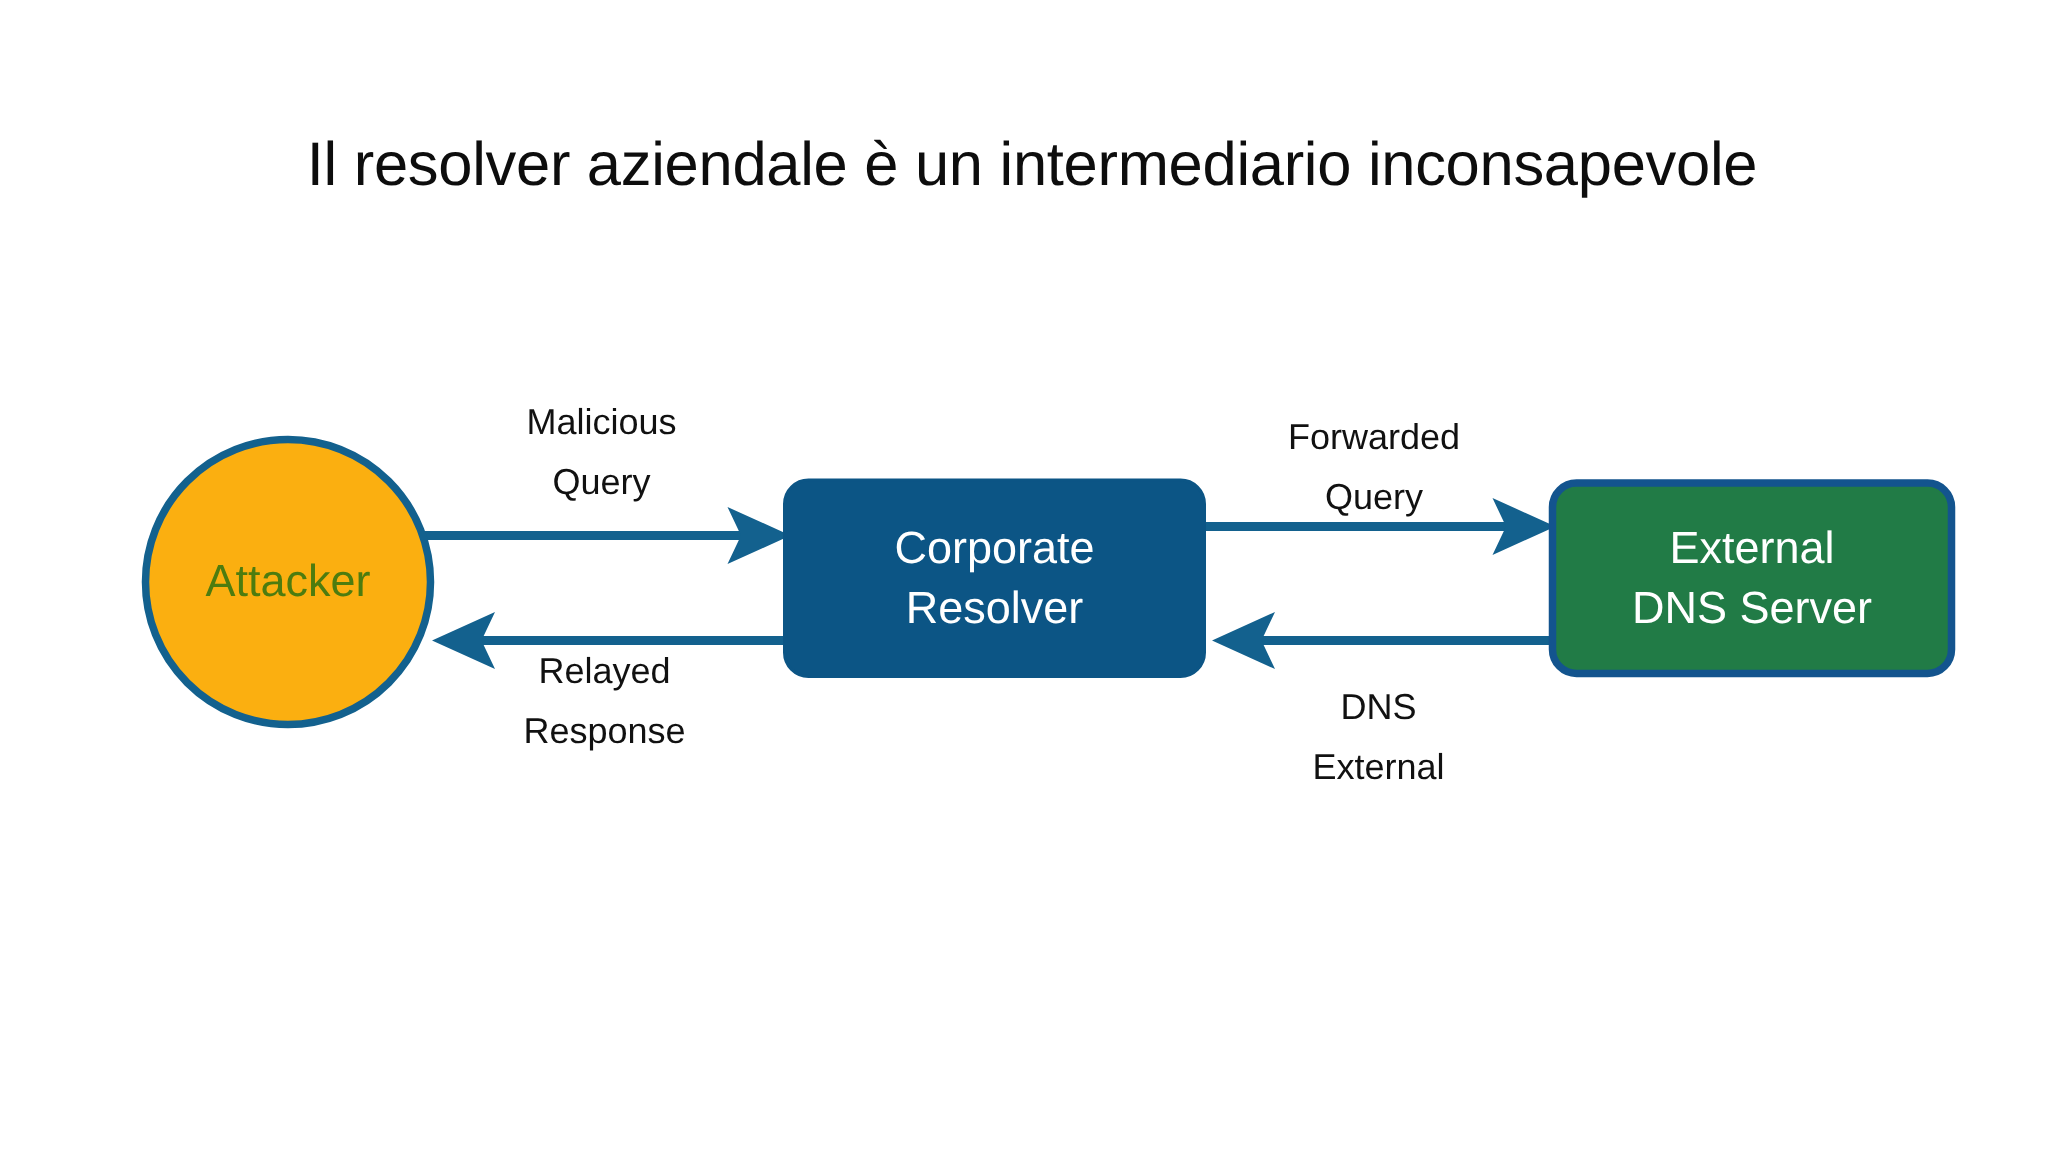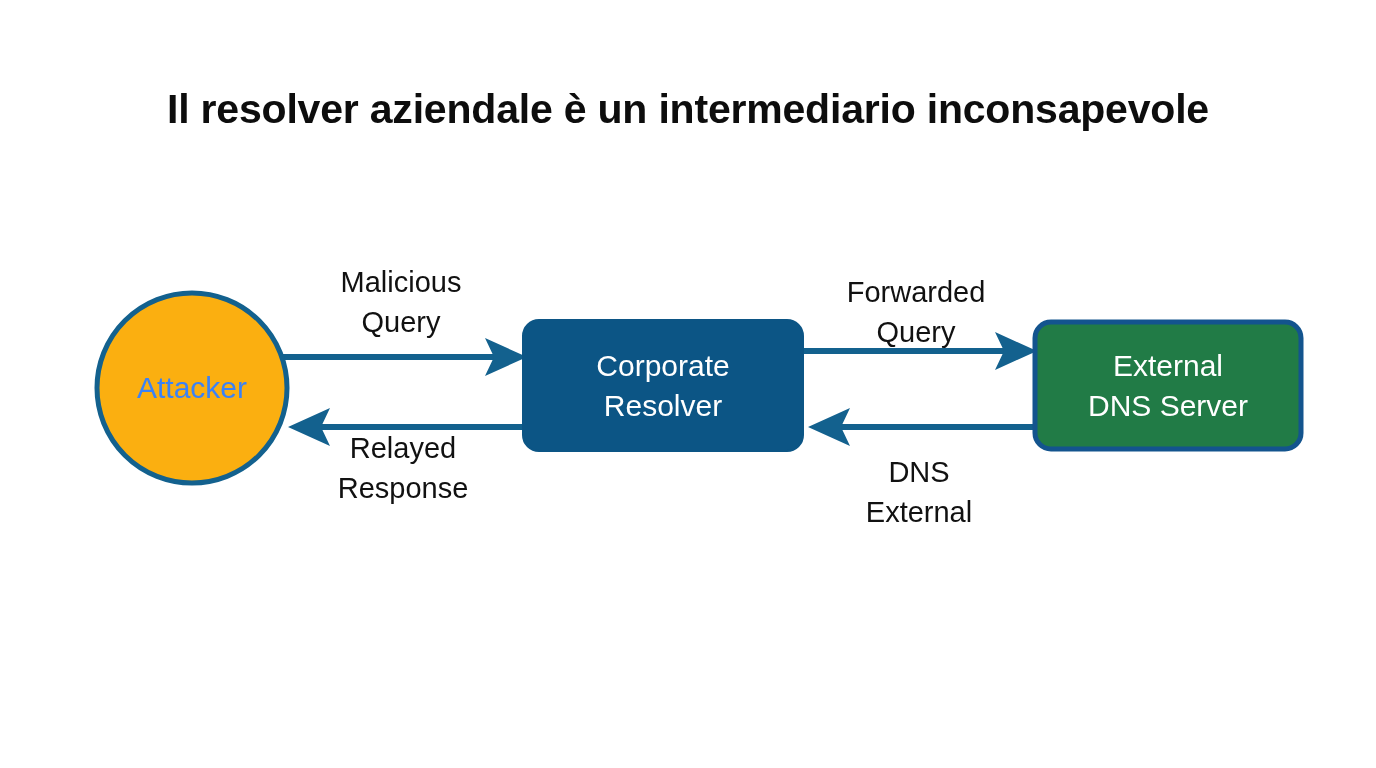--- a/index.html
+++ b/index.html
@@ -20,21 +20,21 @@
   }
 
   
   #title {
     position: absolute;
     left: 0;
     top: 84px;
     width: 1376px;
     text-align: center;
     font-family: "Liberation Sans", sans-serif;
-    font-weight: bold;
+    font-weight: normal;
     font-size: 41px;
     line-height: 50px;
     letter-spacing: -0.2px;
     color: #0d0d0d;
     white-space: nowrap;
   }
 
   
   #diagram-svg {
     position: absolute;
@@ -50,39 +50,39 @@
     display: flex;
     flex-direction: column;
     align-items: center;
     justify-content: center;
     text-align: center;
     font-family: "Liberation Sans", sans-serif;
     font-size: 30px;
     line-height: 40px;
     pointer-events: none;
   }
-  .node-label.dark  { color: #3b82f6; }
+  .node-label.dark  { color: #4d7c0f; }
   .node-label.light { color: #ffffff; }
 
   #attacker-label {
     left: 95px;  top: 291px;  width: 194px; height: 194px;
   }
   #resolver-label {
     left: 523px; top: 320px;  width: 280px; height: 131px;
   }
   #external-label {
     left: 1033px; top: 320px; width: 270px; height: 131px;
   }
 
   
   .edge-label {
     position: absolute;
     text-align: center;
     font-family: "Liberation Sans", sans-serif;
-    font-size: 29px;
+    font-size: 24px;
     line-height: 40px;
     color: #111111;
     white-space: pre-line;
   }
   #label-malicious-query { left: 290px;  top: 262px; width: 222px; }
   #label-relayed-response{ left: 292px;  top: 428px; width: 222px; }
   #label-forwarded-query { left: 805px;  top: 272px; width: 222px; }
   #label-dns-response    { left: 808px;  top: 452px; width: 222px; }
 </style>
 </head>

